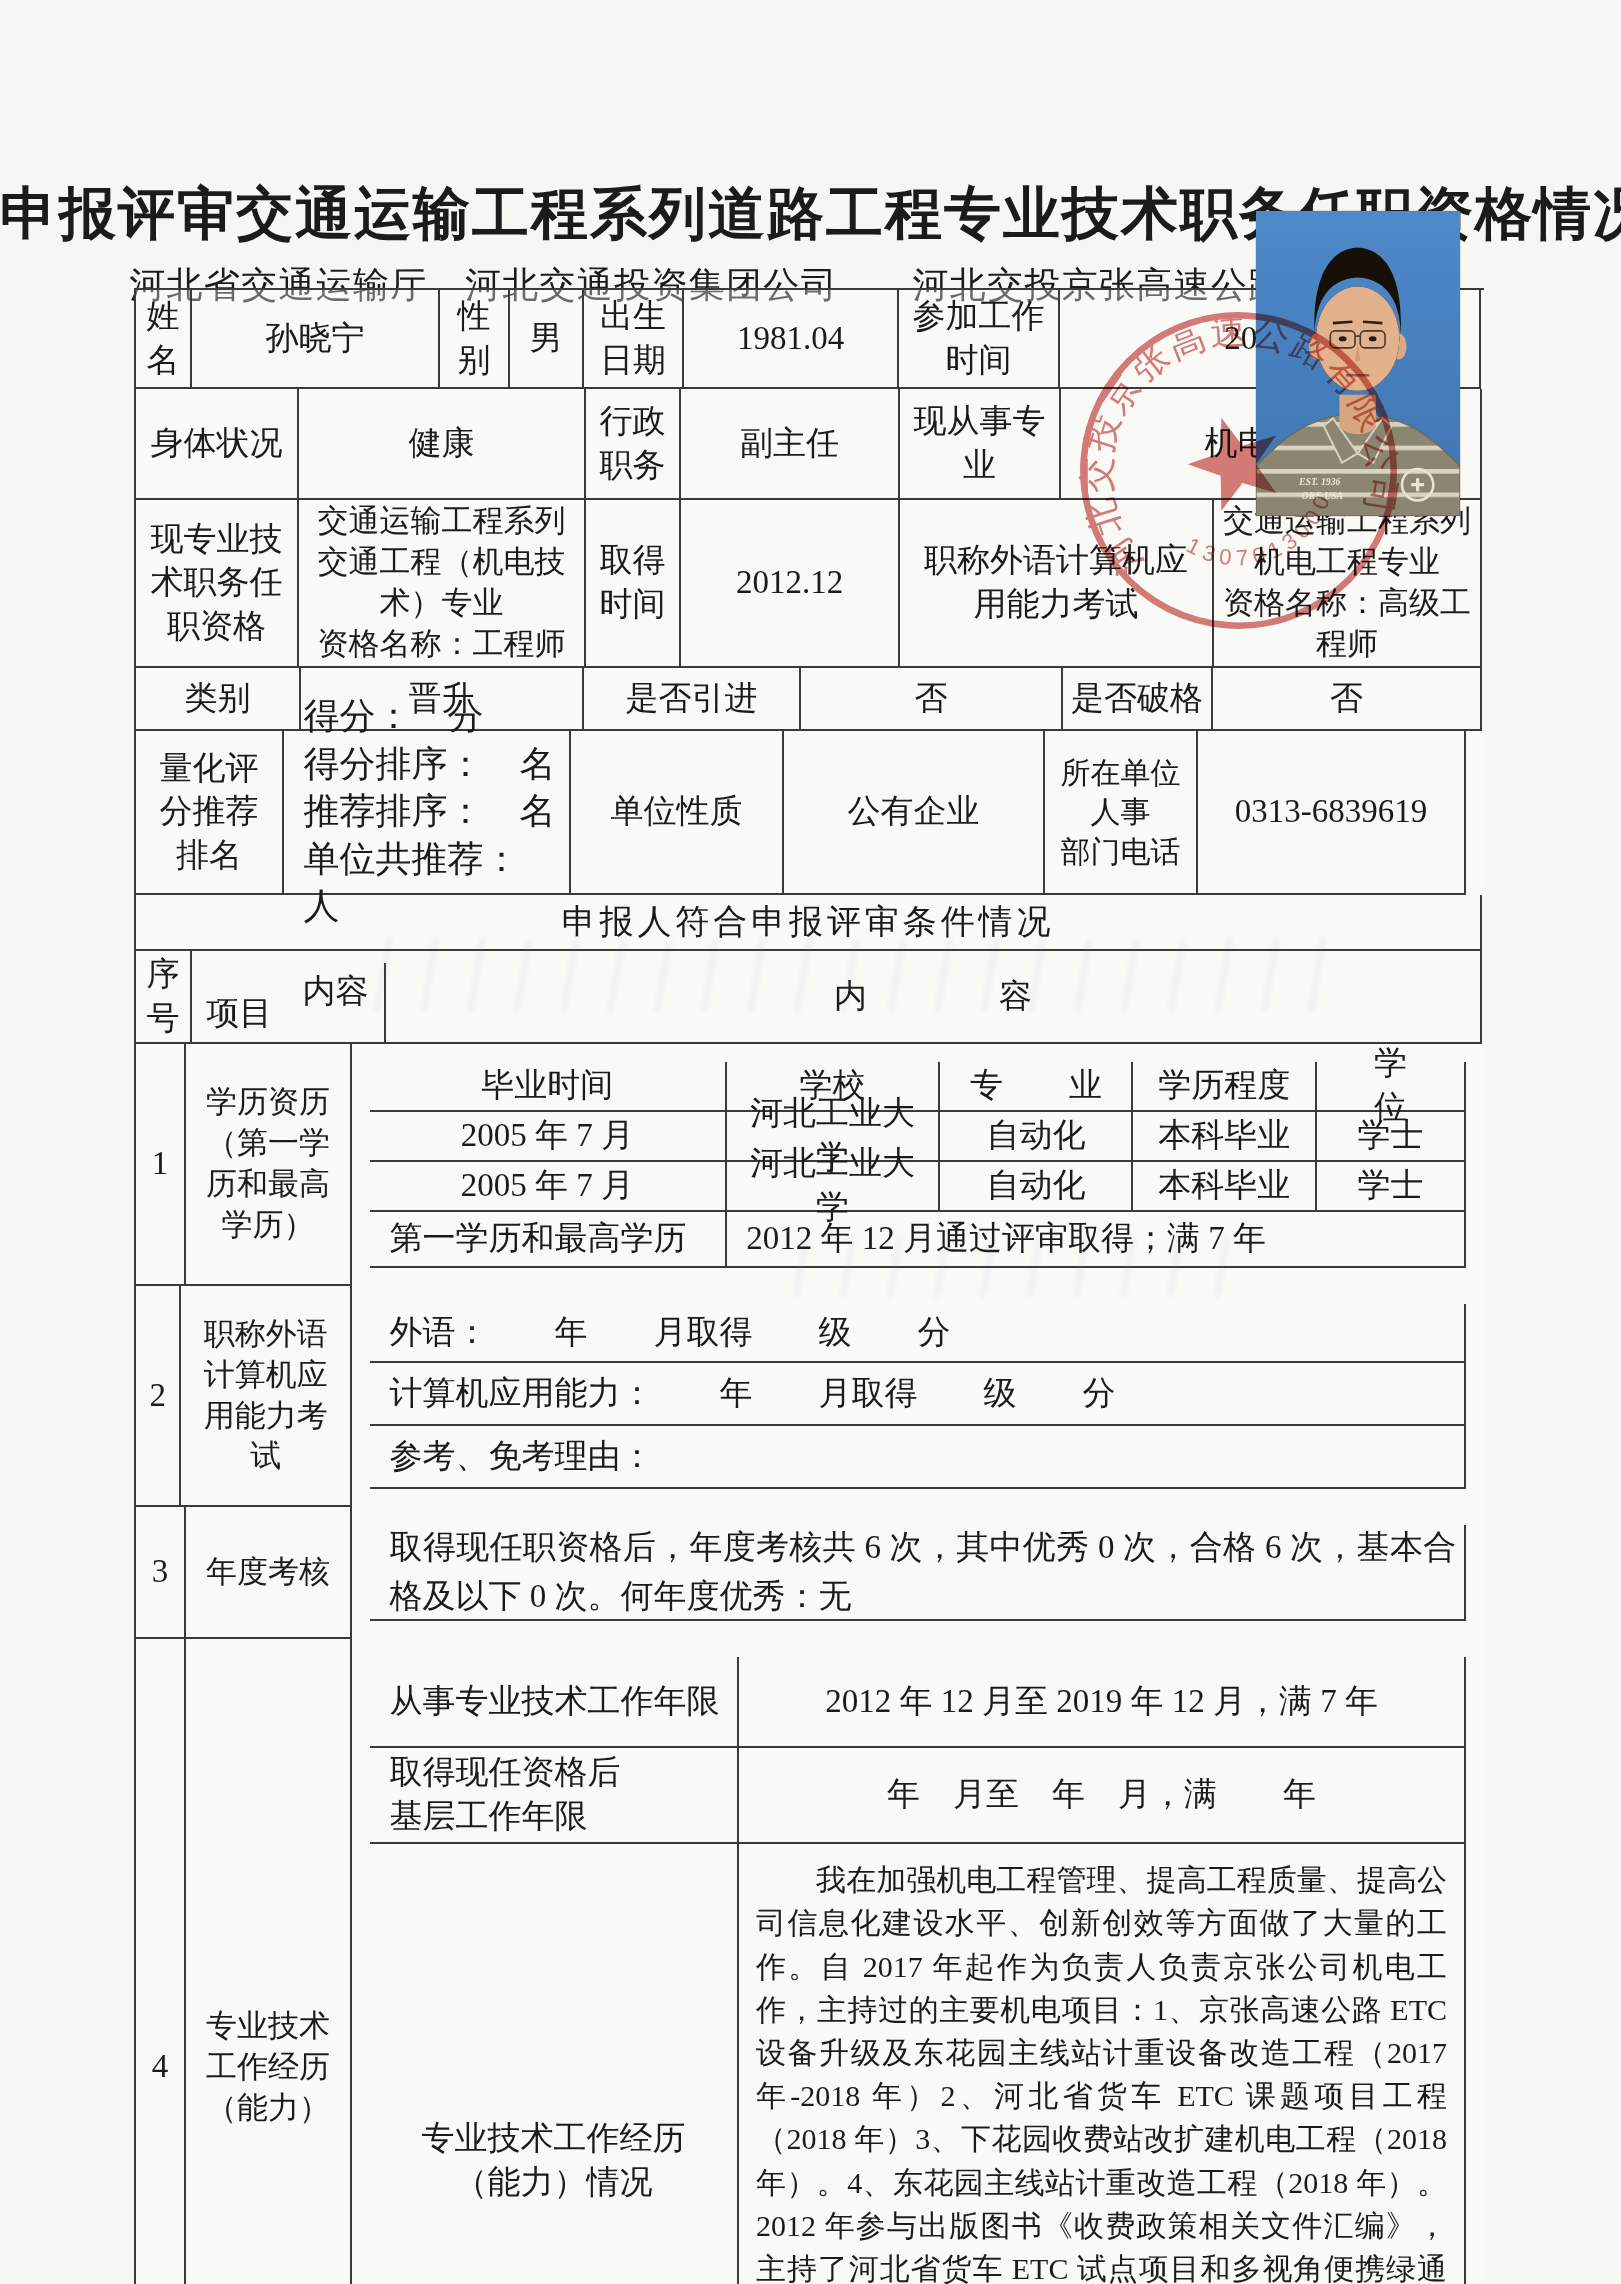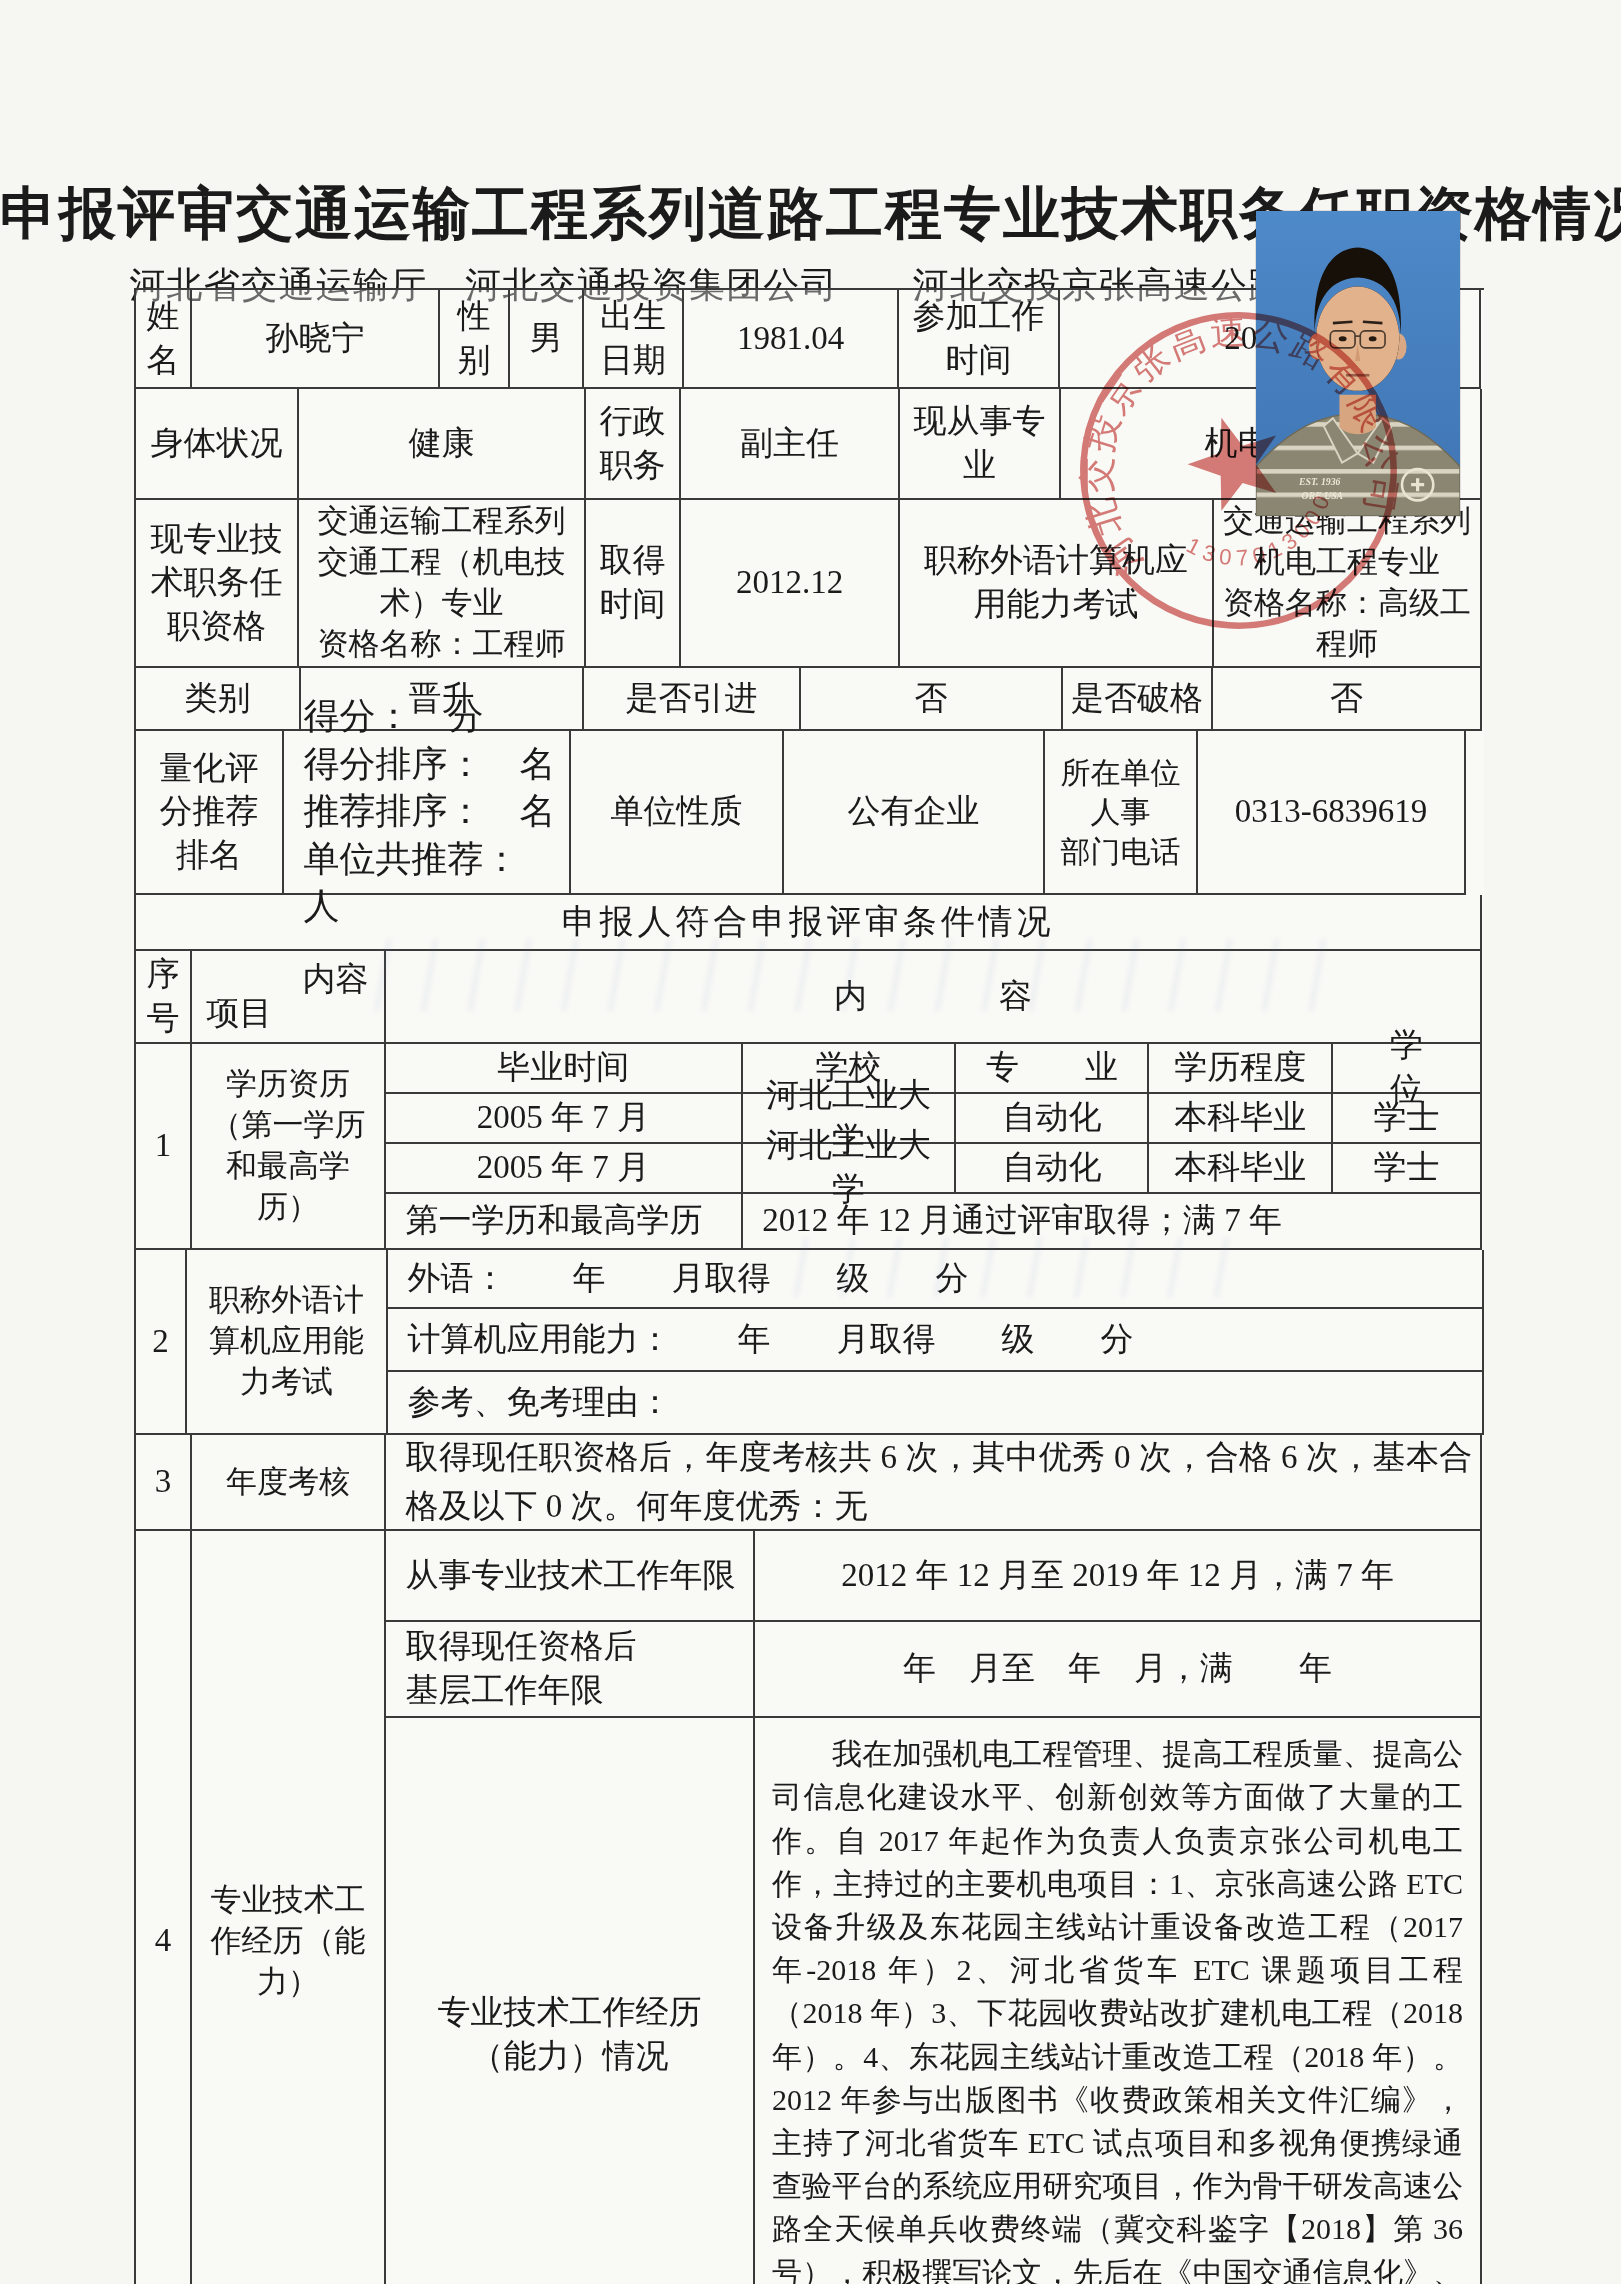--- a/index.html
+++ b/index.html
@@ -23,24 +23,24 @@
     background:rgba(255,255,255,.35);
   }
   .tr{display:flex;}
   .c{
     border-right:2px solid #3a3a3a;border-bottom:2px solid #3a3a3a;
     box-sizing:border-box;display:flex;align-items:center;justify-content:center;
     text-align:center;font-size:33px;line-height:1.32;padding:3.9px 7.8px;
   }
   .left{justify-content:flex-start;text-align:left;padding-left:19.6px;}
   .pre{white-space:pre-line;}
-  .col{display:flex;flex-direction:column;padding:0;border:none;}
+  .col{display:flex;flex-direction:column;padding:18px;border:none;}
   .subrow{display:flex;}
   .banner{font-size:34px;letter-spacing:3.9px;}
-  .diag{position:relative;}
+  .diag{position:relative;margin-top:12px;}
   .diag span{position:absolute;font-size:33px;}
   .diag .tR{top:6.5px;right:15.6px;}
   .diag .bL{bottom:6.5px;left:14.3px;}
   .para{
     align-items:flex-start;justify-content:flex-start;text-align:justify;
     font-size:30px;line-height:1.44;padding:14.3px 17px;
   }
   .photo{position:absolute;left:1256px;top:211px;width:204px;height:305px;z-index:5;box-shadow:0 0 0 0.7px rgba(0,0,0,.15);}
   .stamp{
     position:absolute;left:1069px;top:301px;width:339px;height:339px;z-index:6;

